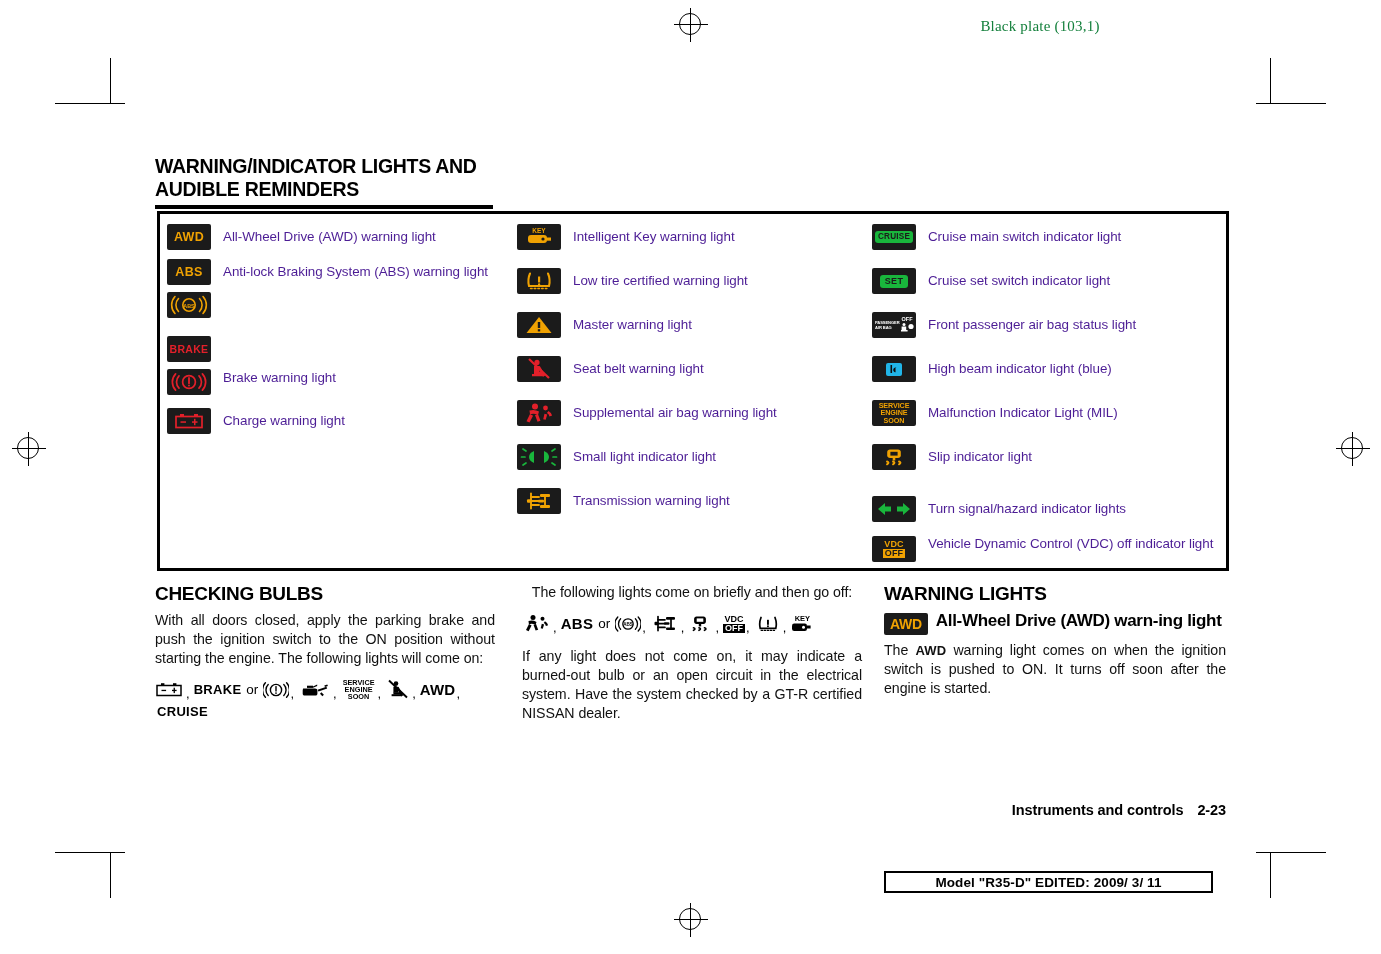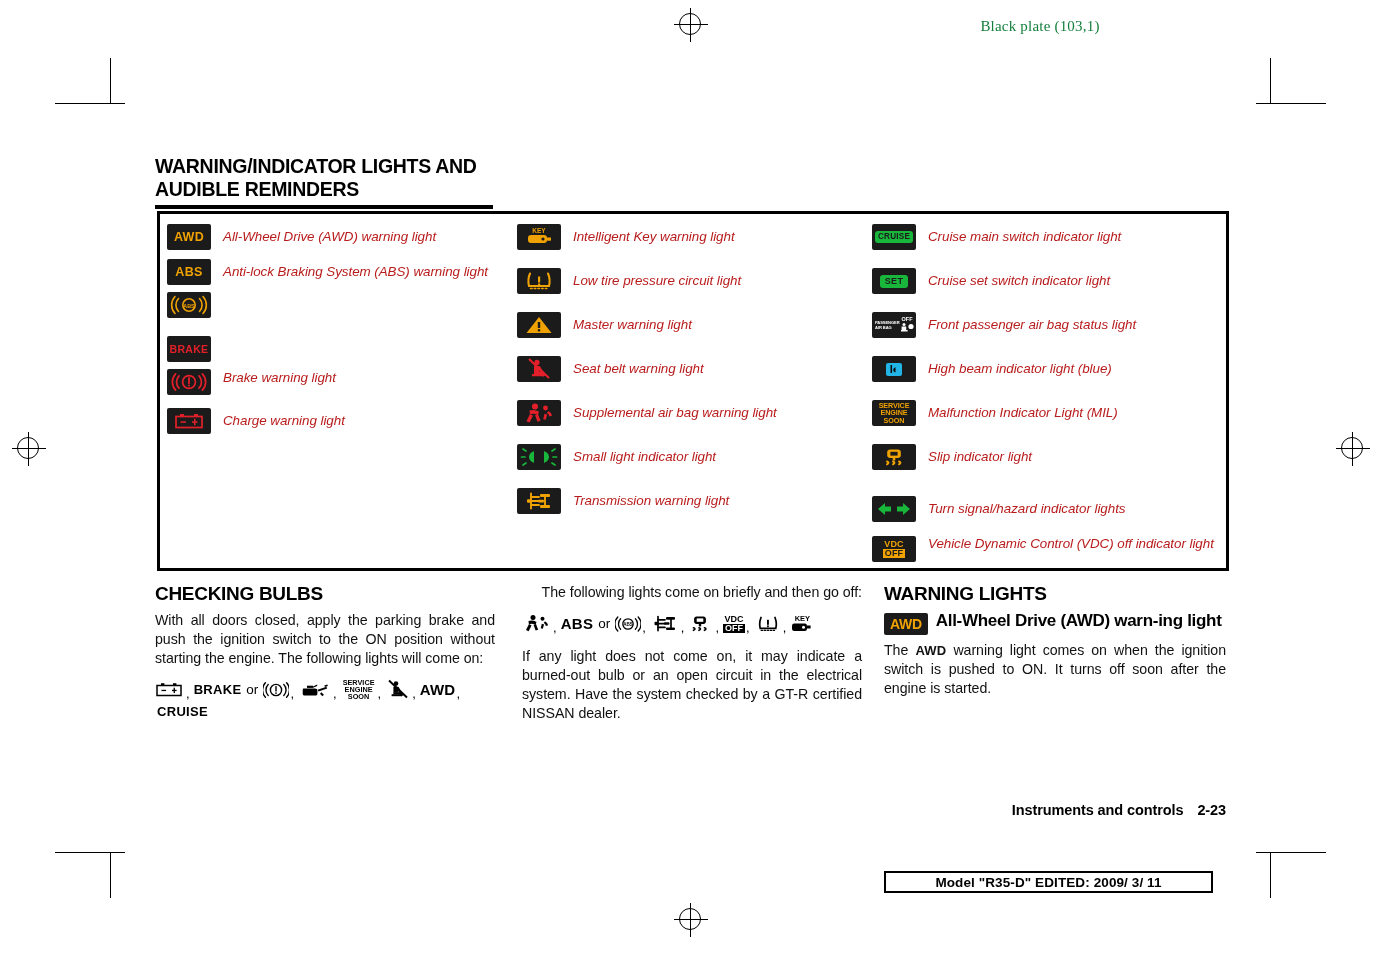--- a/index.html
+++ b/index.html
@@ -36,23 +36,22 @@
     position:absolute;left:157px;top:211px;width:1072px;height:360px;
     border:3px solid #000;box-sizing:border-box;background:#fff;
   }
   .col{position:absolute;top:10px;}
   .col1{left:7px;width:352px;}
   .col2{left:357px;width:353px;}
   .col3{left:712px;width:352px;}
 
   .row{display:flex;align-items:flex-start;margin-bottom:9px;}
   .row .lbl{
-    font-size:13.4px;line-height:1.19;color:#b91c1c;padding-top:5px;padding-left:10px;
+    font-size:13.4px;line-height:1.19;color:#4c1d95;padding-top:5px;padding-left:10px;
     letter-spacing:-.05px;
-    font-style:italic;
   }
   .icocell{width:46px;flex:0 0 46px;display:flex;flex-direction:column;gap:7px;}
 
   
   .chip{
     width:44px;height:26px;background:#1b1b1b;border-radius:2px;
     display:flex;align-items:center;justify-content:center;
     position:relative;overflow:hidden;flex:0 0 auto;
   }
   .chip-txt{font-weight:bold;font-size:12.5px;letter-spacing:.3px;line-height:1;}
@@ -94,21 +93,21 @@
 
   h2.head{font-size:19px;font-weight:bold;margin:0 0 6px 0;letter-spacing:-.3px;}
   h3.subhead{
     font-size:17px;font-weight:bold;margin:0 0 6px 0;line-height:1.16;letter-spacing:-.3px;
     display:flex;align-items:flex-start;gap:8px;
   }
   p.body{
     font-size:14.2px;line-height:1.33;margin:0 0 11px 0;text-align:justify;
     letter-spacing:-.05px;color:#111;
   }
-  p.body.nj{text-align:right;}
+  p.body.nj{text-align:center;}
 
   
   .strip{display:flex;align-items:center;flex-wrap:wrap;gap:0;margin:4px 0 12px 0;}
   .strip .ii{display:inline-flex;align-items:center;}
   .strip .sep{font-size:13px;padding:0 4px 0 1px;align-self:flex-end;}
   .strip .word{font-size:13.5px;padding:0 5px;}
   .strip .bold{font-weight:bold;font-size:13px;letter-spacing:.3px;}
 
   .awd-chip-inline{
     background:#1b1b1b;color:#f0a202;font-weight:bold;font-size:14px;
@@ -264,21 +263,21 @@
               <g stroke="#f0a202" stroke-width="1.5" stroke-linecap="round">
                 <path d="M9.5 19.5 h1.6"></path>
                   <path d="M13.2 19.5 h1.6"></path>
                   <path d="M16.9 19.5 h1.6"></path>
                 <path d="M20.6 19.5 h1.6"></path>
                   <path d="M24.3 19.5 h1.6"></path>
               </g>
             </svg>
           </div>
         </div>
-        <div class="lbl">Low tire pressure circuit light</div>
+        <div class="lbl">Low tire certified warning light</div>
       </div>
 
       <div class="row" style="margin-bottom:18px;">
         <div class="icocell">
           <div class="chip">
             <svg width="32" height="22" viewBox="0 0 32 22">
               <path d="M16 3 L28.5 19 L3.5 19 Z" fill="#f0a202"></path>
               <rect x="14.8" y="8" width="2.4" height="6" fill="#1b1b1b"></rect>
               <rect x="14.8" y="15.2" width="2.4" height="2.2" fill="#1b1b1b"></rect>
             </svg>

